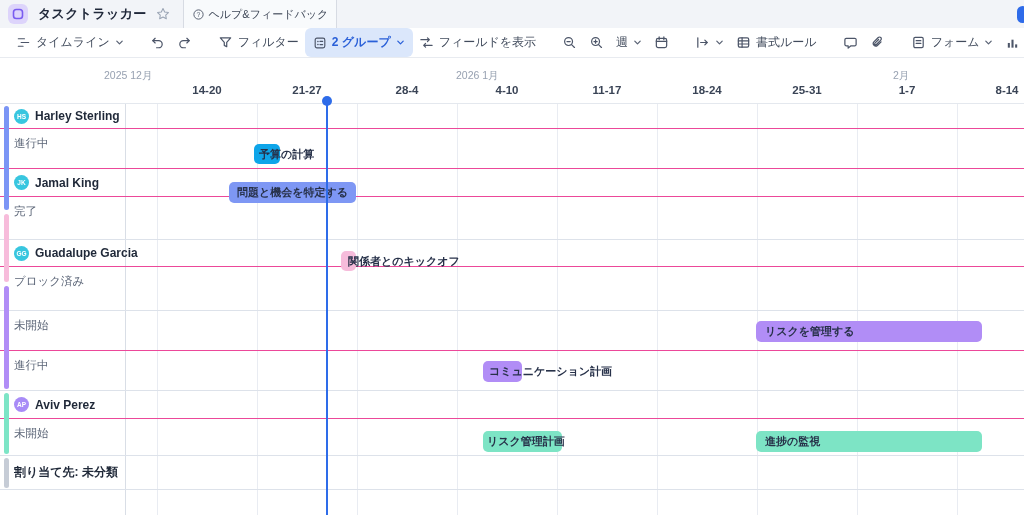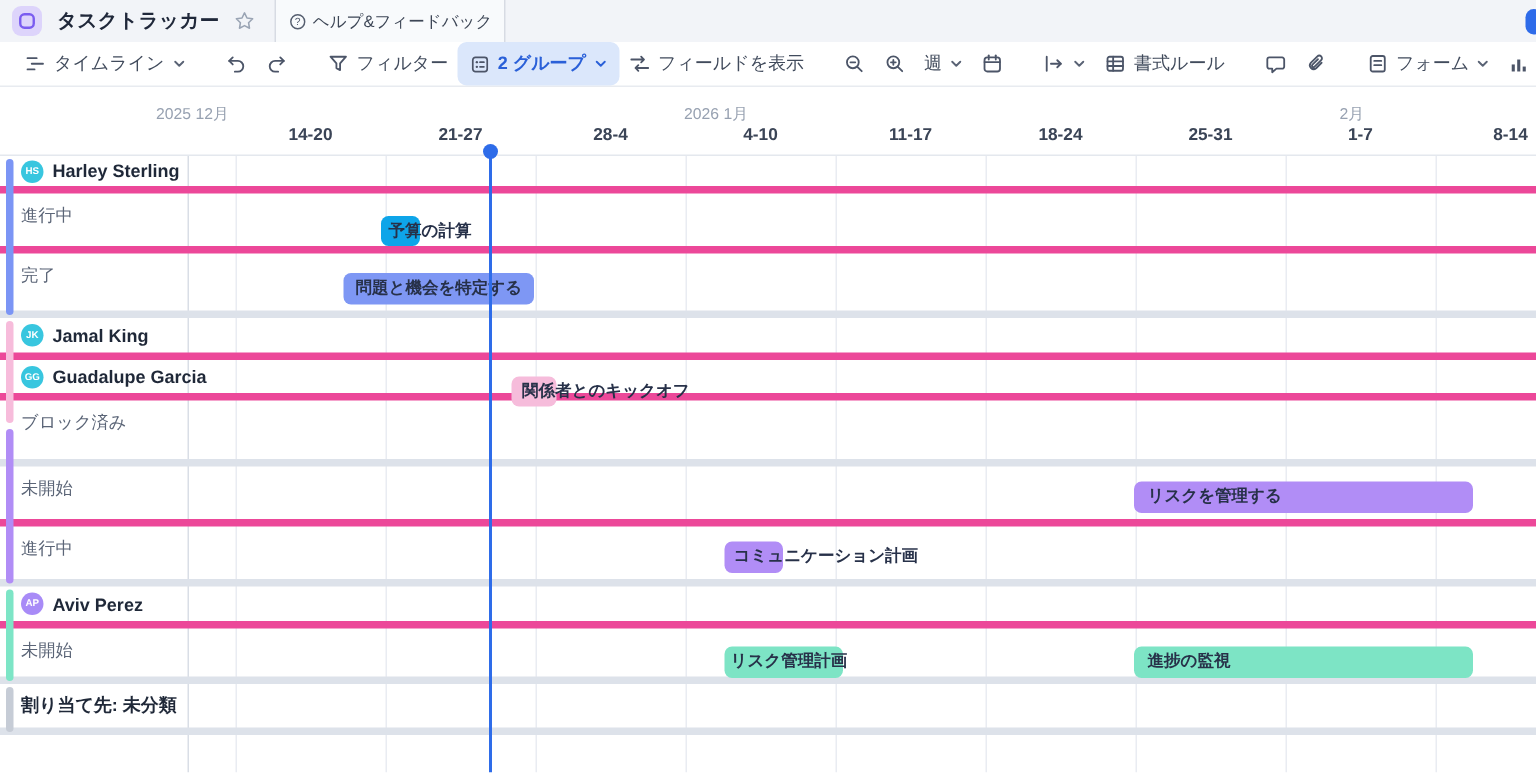--- a/index.html
+++ b/index.html
@@ -34,21 +34,21 @@
   .week-label{position:absolute;top:26px;width:100px;text-align:center;font-size:11.5px;
               font-weight:700;color:#3a4456;}
   
   .grid{position:absolute;left:0;top:103px;width:1024px;height:412px;background:#fff;
         border-top:1px solid #e4e8ee;box-sizing:border-box;}
   .vline{position:absolute;top:0;bottom:0;width:1px;background:#e9ecf2;z-index:0;}
   .vline.col-edge{background:#d9dee6;}
   .today-line{position:absolute;left:326px;top:-2px;bottom:0;width:2px;background:#2e6ce9;z-index:4;}
   .today-dot{position:absolute;left:322px;top:96px;width:10px;height:10px;border-radius:50%;
              background:#2e6ce9;z-index:6;}
-  .row{box-sizing:border-box;border-bottom:5px solid #ec4899;position:relative;}
+  .row{box-sizing:border-box;border-bottom:1px solid #ec4899;position:relative;}
   .row.sep{border-bottom-color:#dde2ea;}
   .g-header{display:flex;align-items:center;padding-left:14px;}
   .avatar{width:15px;height:15px;border-radius:50%;display:flex;align-items:center;
           justify-content:center;font-size:6.5px;font-weight:700;color:#fff;flex:0 0 auto;}
   .g-name{margin-left:6px;font-size:12px;font-weight:700;color:#1f2838;}
   .status-label{position:absolute;left:14px;top:7px;font-size:11.5px;color:#5b6577;}
   .strip{position:absolute;left:4px;width:5px;border-radius:3px;z-index:2;}
   .bar{position:absolute;height:21px;border-radius:5px;z-index:3;display:flex;align-items:center;}
   .bar-label{font-size:11px;font-weight:700;color:#273149;white-space:nowrap;line-height:21px;}
   svg.ic *{stroke:#4c5568;fill:none;stroke-width:1.3;stroke-linecap:round;stroke-linejoin:round;}
@@ -266,27 +266,27 @@
   <div class="strip" style="top:289px;height:61px;background:#7de5c6"></div>
   <div class="strip" style="top:354px;height:30px;background:#c6ccd6"></div>
 
   <div class="row g-header" style="height:25px">
     <div class="avatar" style="background:#38c6df">HS</div>
     <div class="g-name">Harley Sterling</div>
   </div>
   <div class="row" style="height:40px">
     <div class="status-label">進行中</div>
   </div>
-  <div class="row sep" style="height:43px">
-    <div class="status-label">完了</div>
-  </div>
   <div class="row g-header" style="height:28px">
     <div class="avatar" style="background:#38c6df">JK</div>
     <div class="g-name">Jamal King</div>
   </div>
+  <div class="row sep" style="height:43px">
+    <div class="status-label">完了</div>
+  </div>
   <div class="row g-header" style="height:27px">
     <div class="avatar" style="background:#38c6df">GG</div>
     <div class="g-name">Guadalupe Garcia</div>
   </div>
   <div class="row sep" style="height:44px">
     <div class="status-label">ブロック済み</div>
   </div>
   <div class="row" style="height:40px">
     <div class="status-label">未開始</div>
   </div>
@@ -304,21 +304,21 @@
     <div class="g-name" style="margin-left:0">割り当て先: 未分類</div>
   </div>
   <div class="row" style="height:26px;border-bottom:none"></div>
 
   <div class="bar" style="left:254px;top:40px;width:26px;height:20px;background:#0ea5e9">
     <span class="bar-label" style="padding-left:5px">予算の計算</span>
   </div>
   <div class="bar" style="left:229px;top:78px;width:127px;background:#7e97f4">
     <span class="bar-label" style="padding-left:8px">問題と機会を特定する</span>
   </div>
-  <div class="bar" style="left:341px;top:147px;width:30px;height:20px;background:#f6bcdb">
+  <div class="bar" style="left:341px;top:147px;width:15px;height:20px;background:#f6bcdb">
     <span class="bar-label" style="padding-left:7px">関係者とのキックオフ</span>
   </div>
   <div class="bar" style="left:756px;top:217px;width:226px;background:#b18df6">
     <span class="bar-label" style="padding-left:9px">リスクを管理する</span>
   </div>
   <div class="bar" style="left:483px;top:257px;width:39px;background:#b18df6">
     <span class="bar-label" style="padding-left:6px">コミュニケーション計画</span>
   </div>
   <div class="bar" style="left:483px;top:327px;width:79px;background:#7de4c5">
     <span class="bar-label" style="padding-left:4px">リスク管理計画</span>

